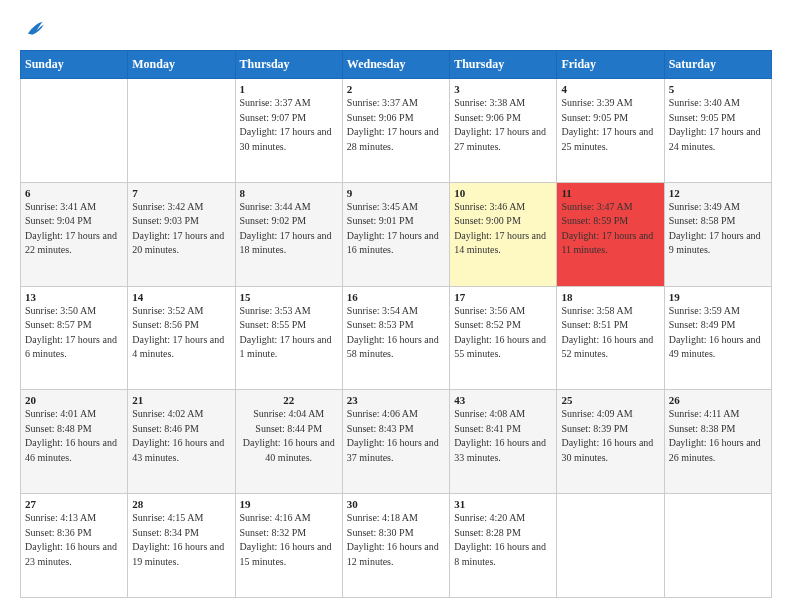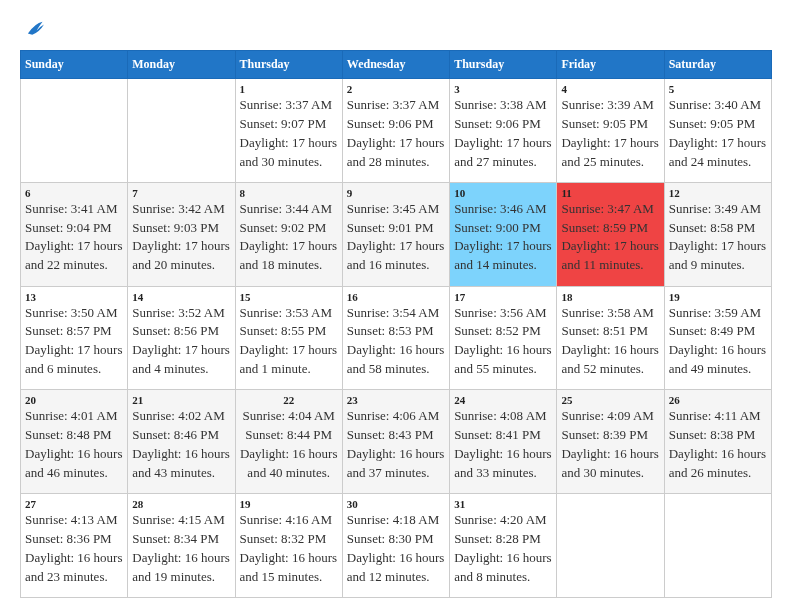--- a/index.html
+++ b/index.html
@@ -81,21 +81,21 @@
     .calendar tr:nth-child(even) td {
       background: #f5f5f5;
     }
     .day-number {
       font-size: 11px;
       font-weight: bold;
       display: block;
       margin-bottom: 1px;
     }
     .day-info {
-      font-size: 13px;
+      font-size: 10px;
       color: #333;
       line-height: 1.45;
     }
     .empty-cell {
       background: #fff !important;
     }
   </style>
 </head>
 <body>
 
@@ -165,21 +165,21 @@
             <div class="day-info">Sunrise: 3:42 AM<br>Sunset: 9:03 PM<br>Daylight: 17 hours and 20 minutes.</div>
           </td>
           <td style="background: rgb(245, 245, 245);">
             <span class="day-number">8</span>
             <div class="day-info">Sunrise: 3:44 AM<br>Sunset: 9:02 PM<br>Daylight: 17 hours and 18 minutes.</div>
           </td>
           <td style="background: rgb(245, 245, 245);">
             <span class="day-number">9</span>
             <div class="day-info">Sunrise: 3:45 AM<br>Sunset: 9:01 PM<br>Daylight: 17 hours and 16 minutes.</div>
           </td>
-          <td style="background: #7dd3fc;">
+          <td style="background: #fef9c3;">
             <span class="day-number">10</span>
             <div class="day-info">Sunrise: 3:46 AM<br>Sunset: 9:00 PM<br>Daylight: 17 hours and 14 minutes.</div>
           </td>
           <td style="background: #ef4444;">
             <span class="day-number">11</span>
             <div class="day-info">Sunrise: 3:47 AM<br>Sunset: 8:59 PM<br>Daylight: 17 hours and 11 minutes.</div>
           </td>
           <td style="background: rgb(245, 245, 245);">
             <span class="day-number">12</span>
             <div class="day-info">Sunrise: 3:49 AM<br>Sunset: 8:58 PM<br>Daylight: 17 hours and 9 minutes.</div>
@@ -226,21 +226,21 @@
           </td>
           <td style="background: rgb(245, 245, 245); text-align: center;">
             <span class="day-number">22</span>
             <div class="day-info">Sunrise: 4:04 AM<br>Sunset: 8:44 PM<br>Daylight: 16 hours and 40 minutes.</div>
           </td>
           <td style="background: rgb(245, 245, 245); margin-top: 12px;">
             <span class="day-number">23</span>
             <div class="day-info">Sunrise: 4:06 AM<br>Sunset: 8:43 PM<br>Daylight: 16 hours and 37 minutes.</div>
           </td>
           <td style="background: rgb(245, 245, 245);">
-            <span class="day-number">24</span>
+            <span class="day-number">43</span>
             <div class="day-info">Sunrise: 4:08 AM<br>Sunset: 8:41 PM<br>Daylight: 16 hours and 33 minutes.</div>
           </td>
           <td style="background: rgb(245, 245, 245);">
             <span class="day-number">25</span>
             <div class="day-info">Sunrise: 4:09 AM<br>Sunset: 8:39 PM<br>Daylight: 16 hours and 30 minutes.</div>
           </td>
           <td style="background: rgb(245, 245, 245);">
             <span class="day-number">26</span>
             <div class="day-info">Sunrise: 4:11 AM<br>Sunset: 8:38 PM<br>Daylight: 16 hours and 26 minutes.</div>
           </td>

